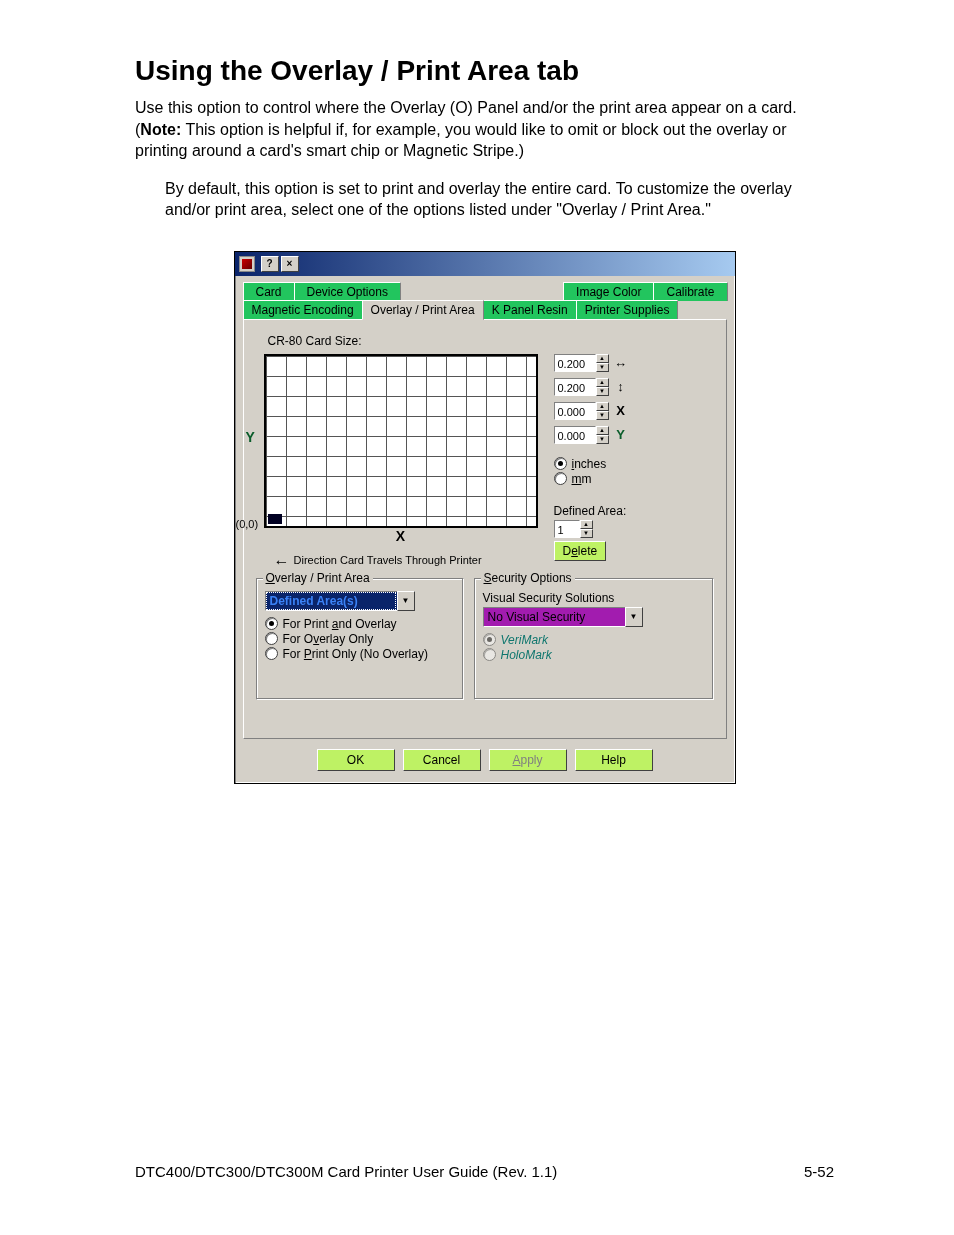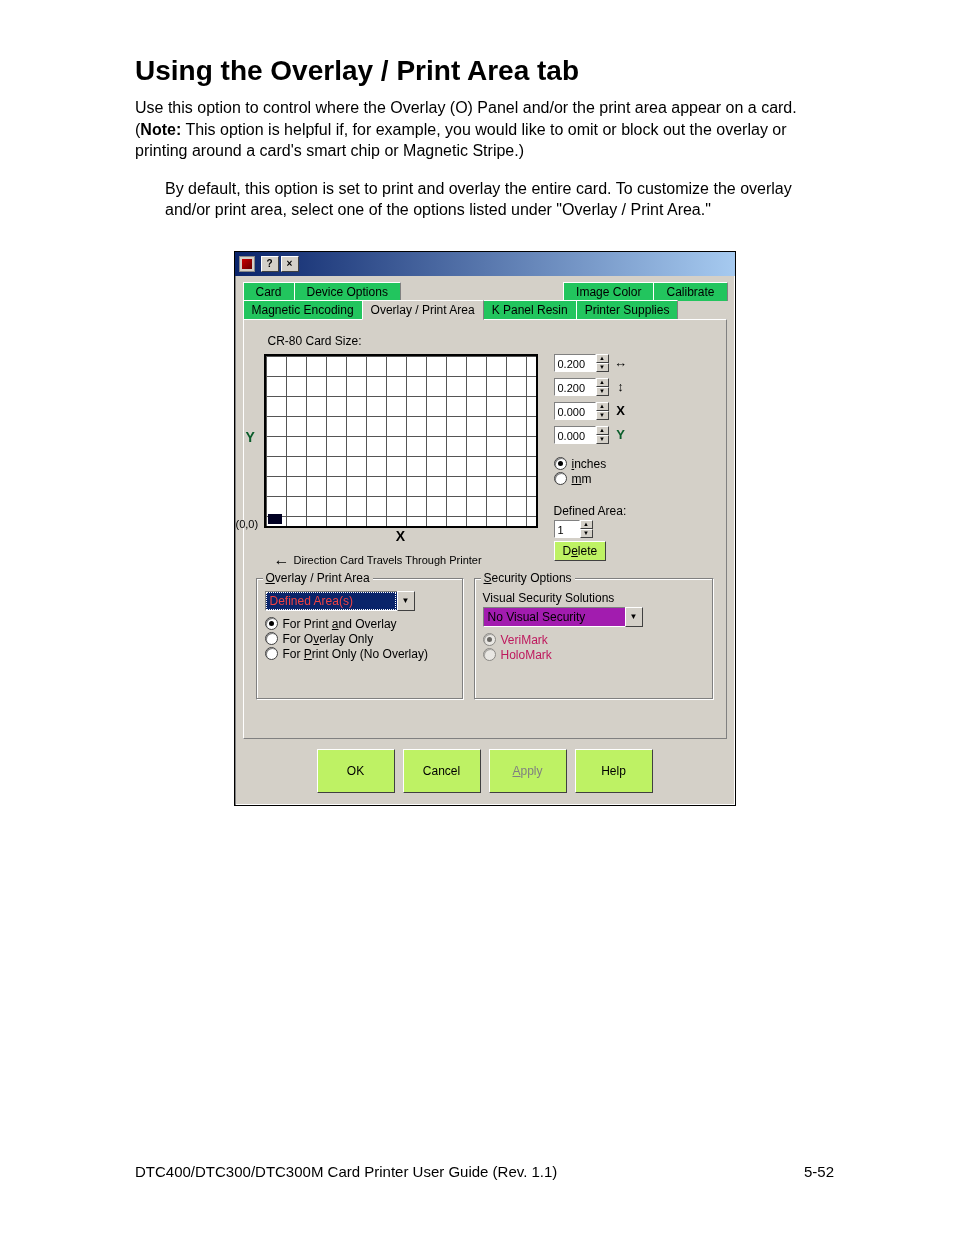--- a/index.html
+++ b/index.html
@@ -277,21 +277,21 @@
     border-left:1px solid #fff;
     border-right:1px solid #404040;
     border-bottom:1px solid #404040;
     padding:2px 8px;
     font-size:12px;
     min-width:54px;
     text-align:center;
     box-sizing:border-box;
   }
   .btn.disabled { color:#808080; }
-  .btn.big { min-width:78px; padding:14px 6px; }
+  .btn.big { min-width:78px; padding:3px 6px; }
 
   
   .lower-row { display:flex; gap:10px; margin-top:6px; }
   .groupbox {
     border-top:1px solid #808080;
     border-left:1px solid #808080;
     border-right:1px solid #fff;
     border-bottom:1px solid #fff;
     box-shadow: inset -1px -1px 0 #808080, inset 1px 1px 0 #fff;
     padding:12px 8px 8px 8px;
@@ -308,23 +308,24 @@
     font-size:12px;
   }
   .combo {
     display:flex;
     align-items:stretch;
     width:150px;
     height:20px;
     margin-bottom:6px;
   }
   .combo.focused .combo-text {
-    background:#0a246a;color:#ef4444;
+    background:#0a246a;color:#3b82f6;
     outline:1px dotted #fff;
     outline-offset:-2px;
+    font-weight:bold;
   }
   .combo-text {
     flex:1;
     border-top:1px solid #808080;
     border-left:1px solid #808080;
     border-bottom:1px solid #fff;
     background:#a21caf;
     font-size:12px;
     padding:2px 4px;
     line-height:14px;
@@ -332,21 +333,21 @@
   .combo-btn {
     width:16px;
     background:#d4d0c8;
     border-top:1px solid #fff;
     border-left:1px solid #fff;
     border-right:1px solid #404040;
     border-bottom:1px solid #404040;
     display:flex;align-items:center;justify-content:center;
     font-size:8px;
   }
-  .disabled-text { color:#be185d; }
+  .disabled-text { color:#0f766e;font-style:italic; }
 
   .dlg-buttons {
     display:flex;
     justify-content:center;
     gap:8px;
     padding:10px 0 4px 0;
   }
 </style>
 </head>
 <body>

